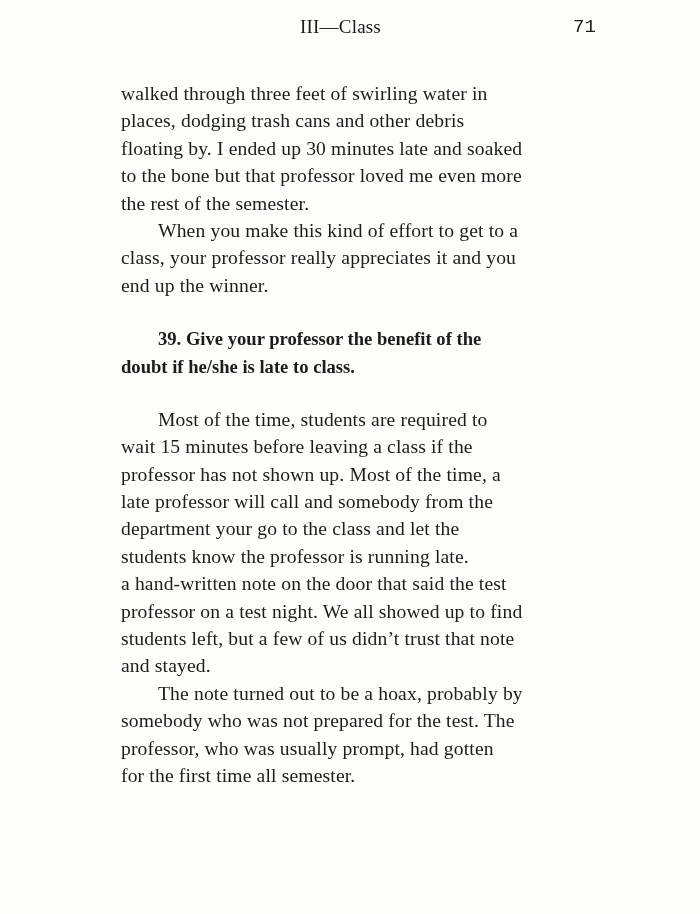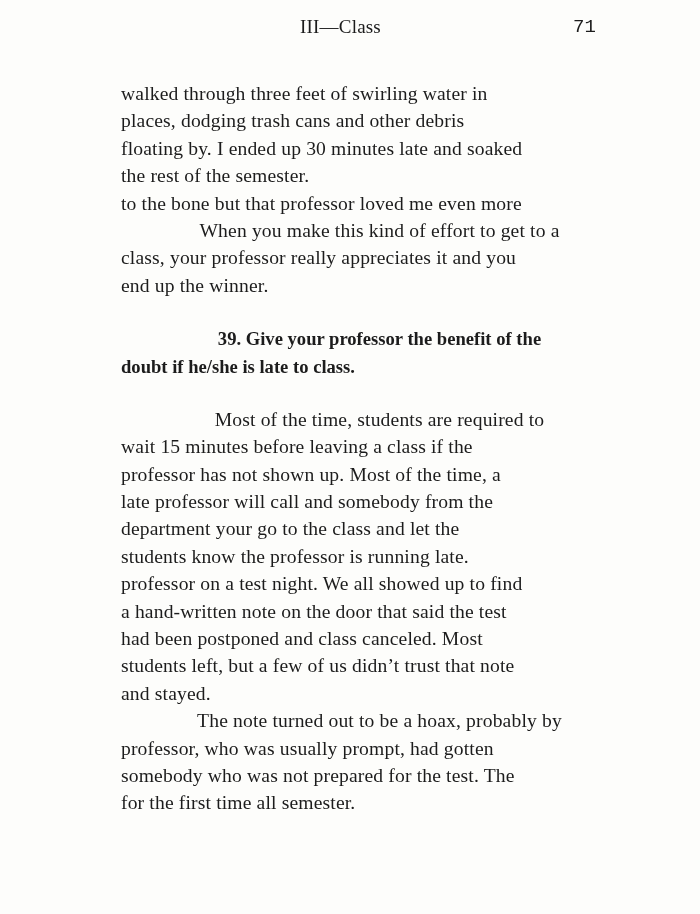--- a/index.html
+++ b/index.html
@@ -52,21 +52,20 @@
     .line {
       font-family: "Liberation Serif", serif;
       font-size: 19.6px;
       line-height: 27.4px;
       height: 27.4px;
       white-space: nowrap;
       letter-spacing: 0.15px;
     }
     .indent {
       padding-left: 37px;
-      text-align: center;
     }
     .heading-line {
       font-family: "Liberation Serif", serif;
       font-weight: bold;
       font-size: 18.6px;
       line-height: 27.4px;
       height: 27.4px;
       white-space: nowrap;
     }
     .gap-large {
@@ -85,22 +84,22 @@
     <span class="running-title">III—Class</span>
     <span class="page-number">71</span>
   </div>
 
   <div class="body-text">
 
     <div>
       <div class="line">walked through three feet of swirling water in</div>
       <div class="line">places, dodging trash cans and other debris</div>
       <div class="line">floating by. I ended up 30 minutes late and soaked</div>
+      <div class="line">to the bone but that professor loved me even more</div>
       <div class="line">the rest of the semester.</div>
-      <div class="line">to the bone but that professor loved me even more</div>
     </div>
 
     <div>
       <div class="line indent">When you make this kind of effort to get to a</div>
       <div class="line">class, your professor really appreciates it and you</div>
       <div class="line">end up the winner.</div>
     </div>
 
     <div class="gap-large"></div>
 
@@ -115,28 +114,27 @@
       <div class="line indent">Most of the time, students are required to</div>
       <div class="line">wait 15 minutes before leaving a class if the</div>
       <div class="line">professor has not shown up. Most of the time, a</div>
       <div class="line">late professor will call and somebody from the</div>
       <div class="line">department your go to the class and let the</div>
       <div class="line">students know the professor is running late.</div>
     </div>
 
 
     <div>
+      <div class="line">a hand-written note on the door that said the test</div>
       <div class="line">professor on a test night. We all showed up to find</div>
-      <div class="line">a hand-written note on the door that said the test</div>
-      <div class="line">had been postponed and class canceled. Most</div>
       <div class="line">students left, but a few of us didn’t trust that note</div>
       <div class="line">and stayed.</div>
     </div>
 
     <div>
       <div class="line indent">The note turned out to be a hoax, probably by</div>
+      <div class="line">somebody who was not prepared for the test. The</div>
       <div class="line">professor, who was usually prompt, had gotten</div>
-      <div class="line">somebody who was not prepared for the test. The</div>
       <div class="line">for the first time all semester.</div>
     </div>
 
   </div>
 </div>
 
 </body></html>

